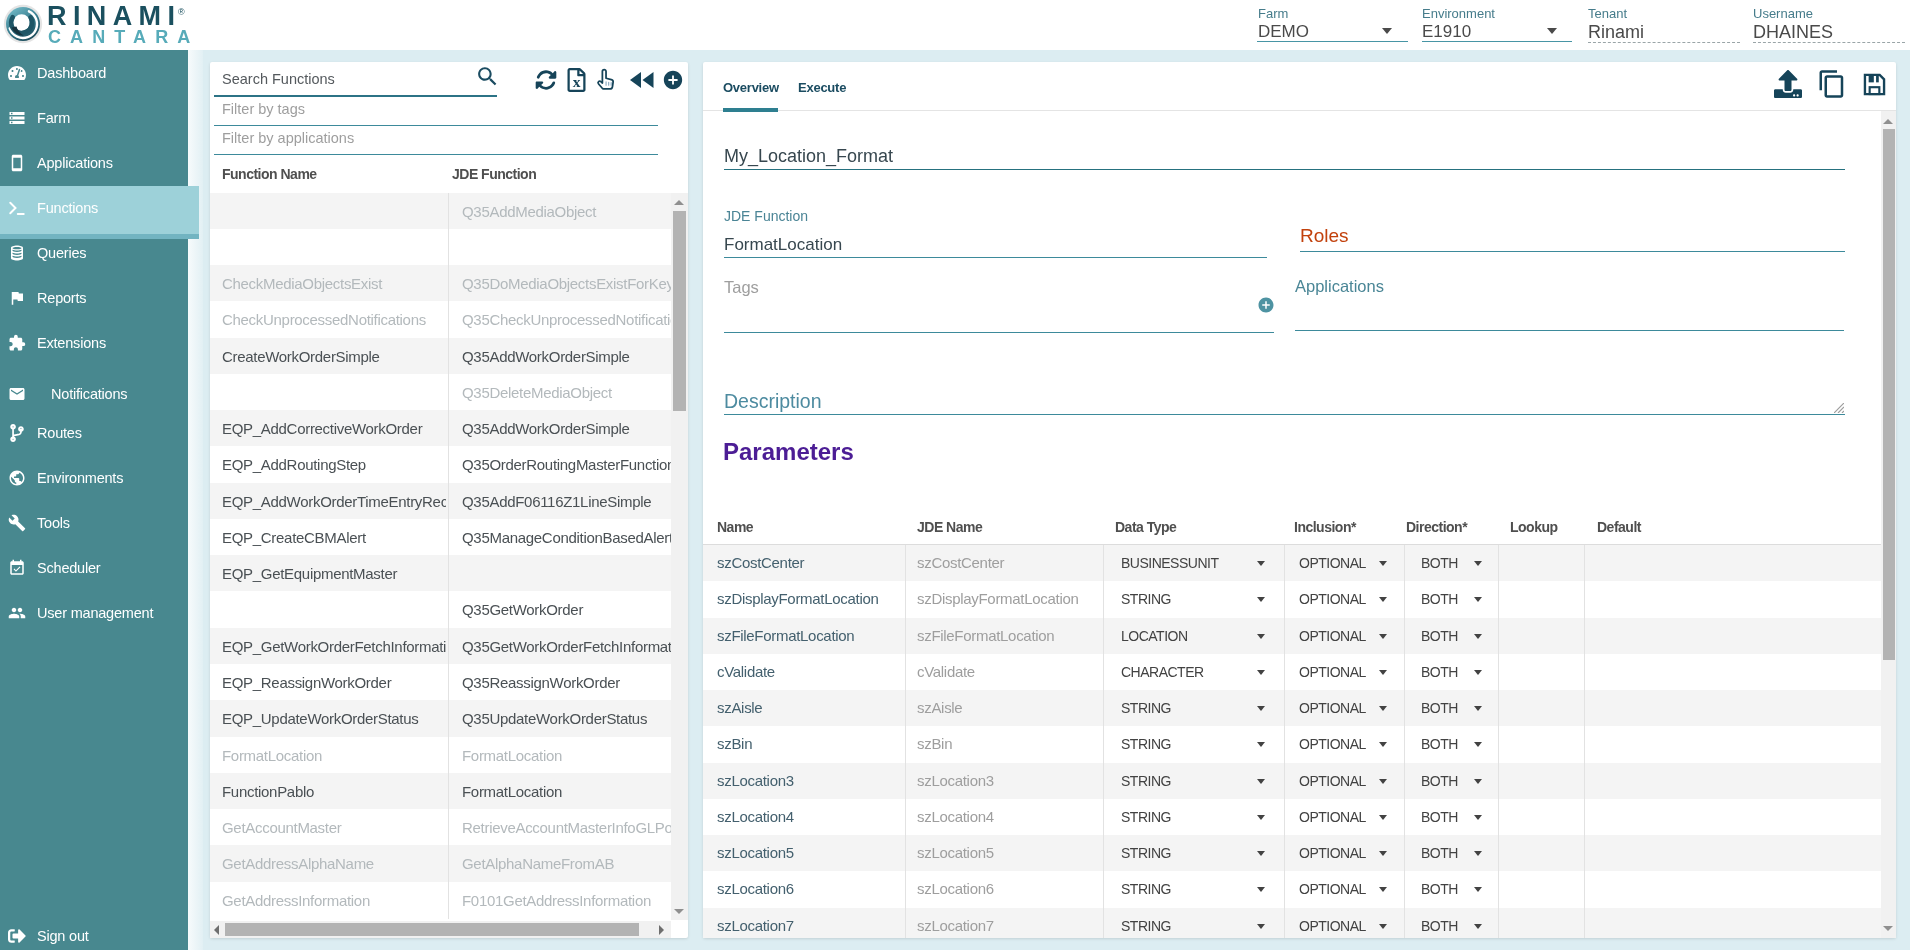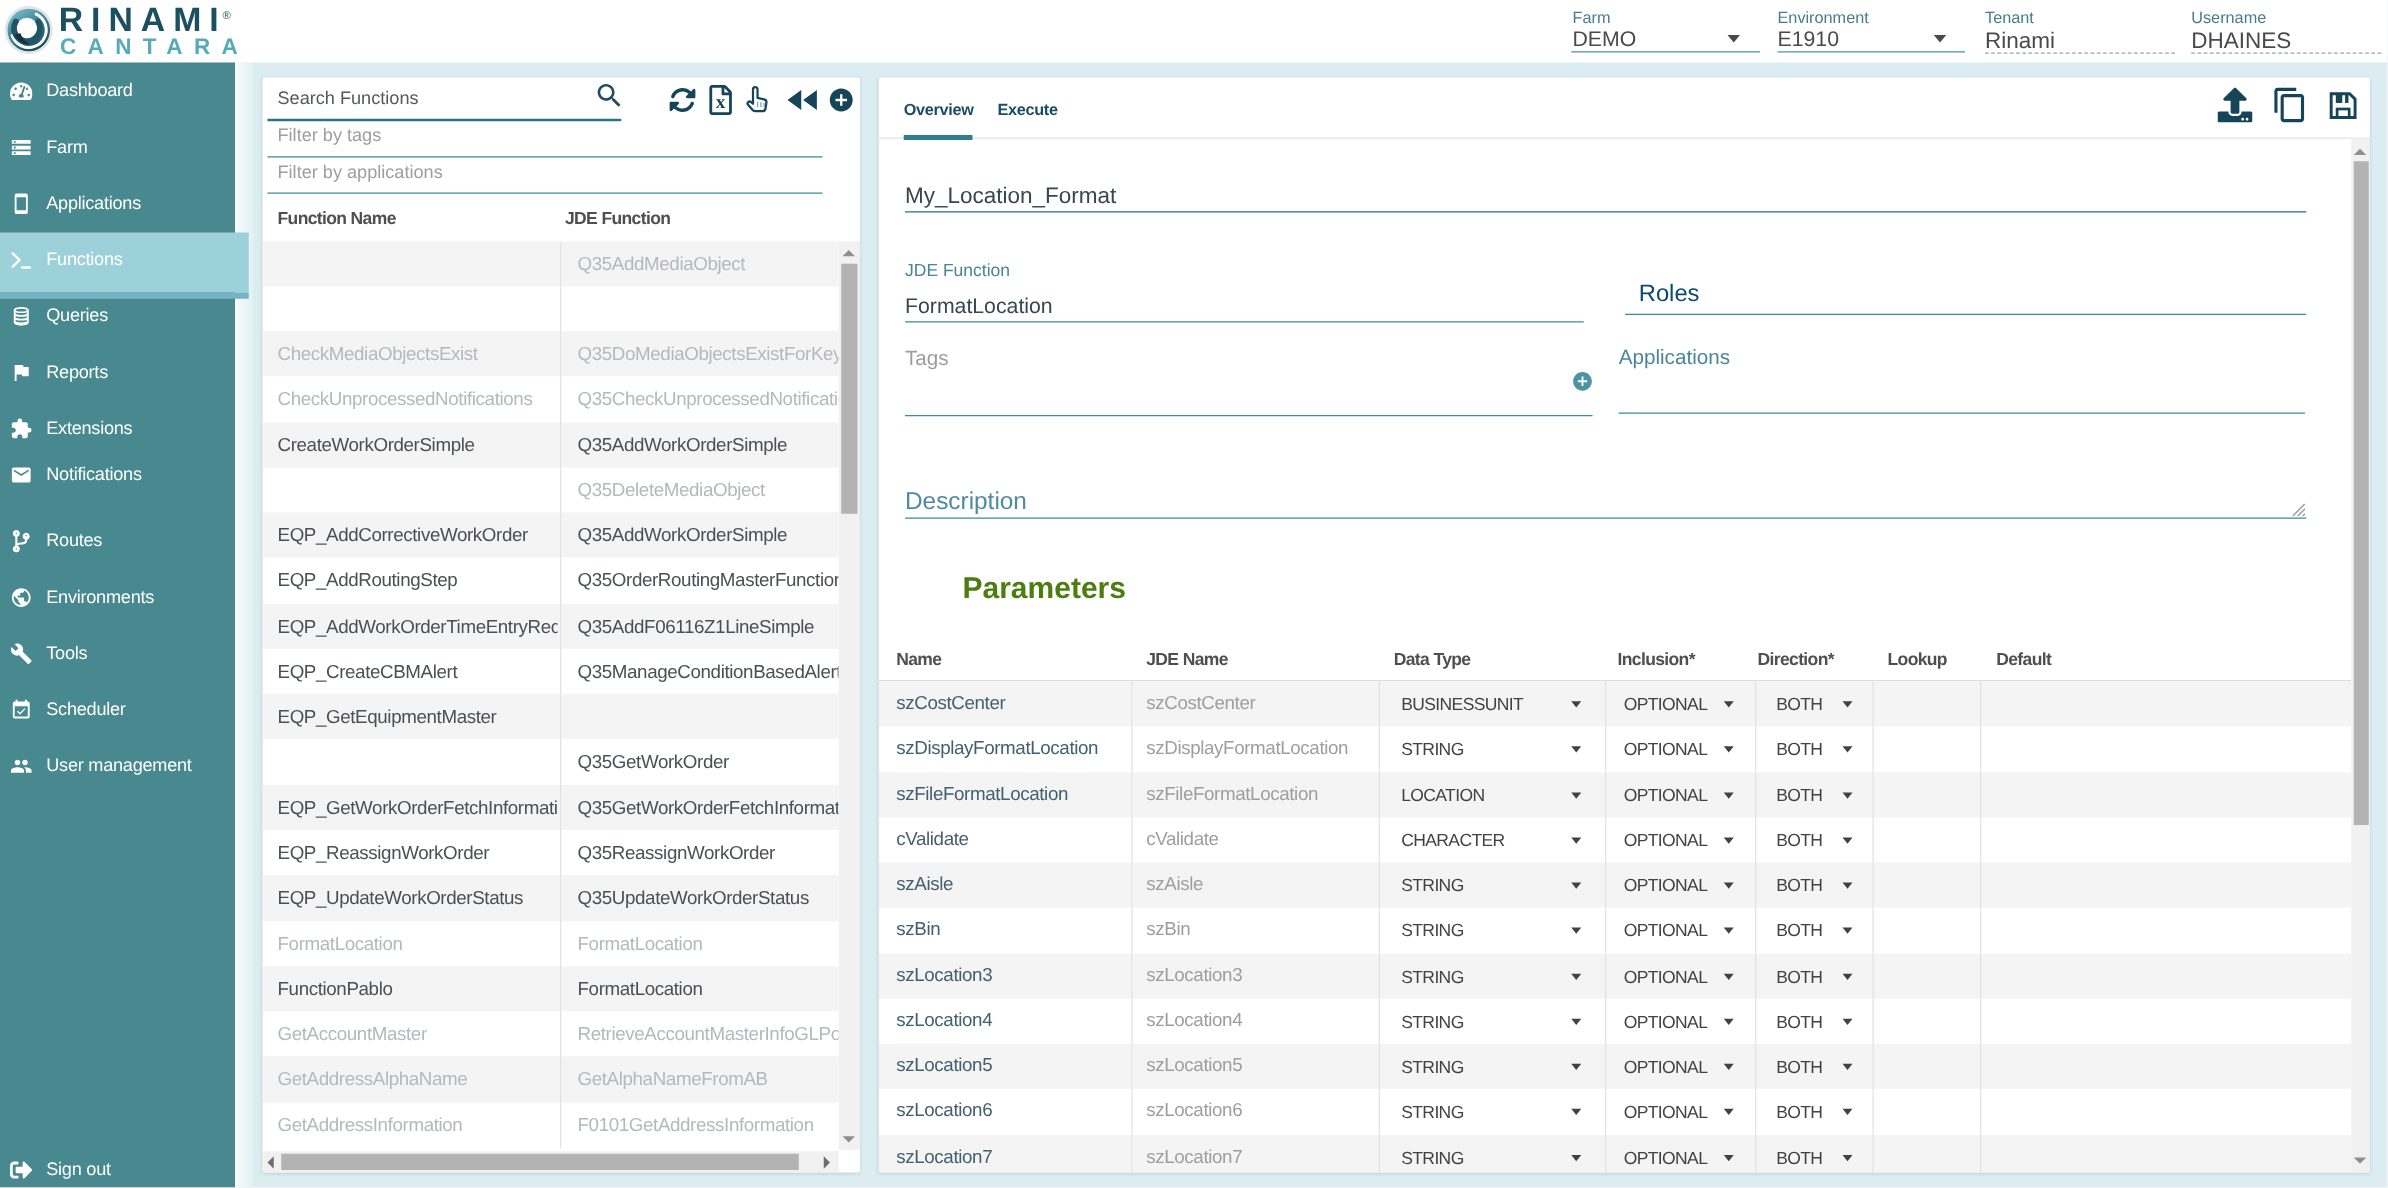--- a/index.html
+++ b/index.html
@@ -136,21 +136,21 @@
       <path d="M14.4 6L14 4H5v17h2v-7h5.6l.4 2h7V6z"></path>
     </svg>
     <span>Reports</span>
   </div>
 <div class="nav" style="top:320px;">
     <svg viewBox="0 0 24 24" fill="#fff">
       <path d="M20.5 11H19V7c0-1.1-.9-2-2-2h-4V3.5a2.5 2.5 0 0 0-5 0V5H4c-1.1 0-1.99.9-1.99 2v3.8H3.5c1.49 0 2.7 1.21 2.7 2.7s-1.21 2.7-2.7 2.7H2V20c0 1.1.9 2 2 2h3.8v-1.5c0-1.49 1.21-2.7 2.7-2.7 1.49 0 2.7 1.21 2.7 2.7V22H17c1.1 0 2-.9 2-2v-4h1.5a2.5 2.5 0 0 0 0-5z"></path>
     </svg>
     <span>Extensions</span>
   </div>
-<div class="nav" style="top:357px;">
+<div class="nav" style="top:371px;gap:14px;">
     <svg viewBox="0 0 24 24" fill="#fff">
       <path d="M20 4H4c-1.1 0-1.99.9-1.99 2L2 18c0 1.1.9 2 2 2h16c1.1 0 2-.9 2-2V6c0-1.1-.9-2-2-2zm0 4l-8 5-8-5V6l8 5 8-5v2z"></path>
     </svg>
     <span>Notifications</span>
   </div>
 <div class="nav" style="top:410px;">
     <svg viewBox="0 0 384 512" fill="#fff">
       <path d="M384 144c0-44.2-35.8-80-80-80s-80 35.8-80 80c0 36.4 24.3 67.1 57.5 76.8-.6 16.1-4.2 28.5-11 36.9-15.4 19.2-49.3 22.4-85.2 25.7-28.2 2.6-57.4 5.4-81.3 16.9v-144c32.5-10.2 56-40.5 56-76.3 0-44.2-35.8-80-80-80S0 35.8 0 80c0 35.8 23.5 66.1 56 76.3v199.3C23.5 365.9 0 396.2 0 432c0 44.2 35.8 80 80 80s80-35.8 80-80c0-34-21.2-63.1-51.2-74.6 3.1-5.2 7.8-9.8 14.9-13.4 16.2-8.2 40.4-10.4 66.1-12.8 42.2-3.9 90-8.4 118.2-43.4 14-17.4 21.1-39.8 21.6-67.9 31.6-10.8 54.4-40.7 54.4-76.9zM80 64c8.8 0 16 7.2 16 16s-7.2 16-16 16-16-7.2-16-16 7.2-16 16-16zm0 384c-8.8 0-16-7.2-16-16s7.2-16 16-16 16 7.2 16 16-7.2 16-16 16zm224-304c-8.8 0-16-7.2-16-16s7.2-16 16-16 16 7.2 16 16-7.2 16-16 16z"></path>
     </svg>
     <span>Routes</span>
@@ -316,35 +316,35 @@
     <path d="M3.5 3.5 H16.6 L20.5 7.4 V20.5 H3.5 Z" fill="none" stroke="#164459" stroke-width="2.1"></path>
     <rect x="6.8" y="3.5" width="4.6" height="6.6" fill="#164459"></rect>
     <rect x="13.4" y="3.5" width="2.4" height="6.6" fill="#164459"></rect>
     <rect x="7.7" y="14.4" width="8.6" height="6.1" fill="none" stroke="#164459" stroke-width="1.9"></rect>
   </svg>
 <div class="abs" style="left:724px;top:146px;font-size:18px;color:#37474f;">My_Location_Format</div>
 <div class="uline" style="left:724px;top:169px;width:1121px;border-bottom:1.7px solid #26717f;"></div>
 <div class="abs" style="left:724px;top:208px;font-size:14px;color:#4a8495;">JDE Function</div>
 <div class="abs" style="left:724px;top:235px;font-size:17px;color:#37474f;">FormatLocation</div>
 <div class="uline" style="left:724px;top:257px;width:543px;border-bottom:1.6px solid #3d8a9b;"></div>
-<div class="abs" style="left:1300px;top:225px;font-size:19px;color:#0c4a6e;margin-left:11px;">Roles</div>
+<div class="abs" style="left:1300px;top:225px;font-size:19px;color:#c2410c;">Roles</div>
 <div class="uline" style="left:1300px;top:251px;width:545px;border-bottom:1.6px solid #3d8a9b;"></div>
 <div class="abs ph" style="left:724px;top:278px;font-size:16.5px;">Tags</div>
 <svg class="ico" style="left:1257px;top:296px" width="18" height="18" viewBox="0 0 24 24" fill="#4e93a2">
     <path d="M12 2C6.48 2 2 6.48 2 12s4.48 10 10 10 10-4.48 10-10S17.52 2 12 2zm5 11h-4v4h-2v-4H7v-2h4V7h2v4h4v2z"></path>
   </svg>
 <div class="uline" style="left:724px;top:332px;width:550px;border-bottom:1.6px solid #3d8a9b;"></div>
 <div class="abs" style="left:1295px;top:277px;font-size:16.5px;color:#4a8696;">Applications</div>
 <div class="uline" style="left:1295px;top:330px;width:549px;border-bottom:1.6px solid #3d8a9b;"></div>
 <div class="abs" style="left:724px;top:390px;font-size:19.5px;color:#4d8ba0;">Description</div>
 <div class="uline" style="left:724px;top:414px;width:1121px;border-bottom:1.3px solid #3d8a9b;"></div>
 <svg class="ico" style="left:1834px;top:403px" width="10" height="10" viewBox="0 0 10 10" stroke="#9e9e9e" stroke-width="1.2">
     <path d="M0 10L10 0M4 10L10 4M8 10L10 8"></path>
   </svg>
-<div class="abs" style="left:723px;top:457px;font-size:24px;font-weight:bold;color:#4d7c0f;margin-left:47px;">Parameters</div>
+<div class="abs" style="left:723px;top:438px;font-size:24px;font-weight:bold;color:#4c1d95;">Parameters</div>
 <div class="abs" style="left:717px;top:519px;font-size:14px;letter-spacing:-0.5px;font-weight:bold;color:#4f4f4f;">Name</div>
 <div class="abs" style="left:917px;top:519px;font-size:14px;letter-spacing:-0.5px;font-weight:bold;color:#4f4f4f;text-align:center;">JDE Name</div>
 <div class="abs" style="left:1115px;top:519px;font-size:14px;letter-spacing:-0.5px;font-weight:bold;color:#4f4f4f;">Data Type</div>
 <div class="abs" style="left:1294px;top:519px;font-size:14px;letter-spacing:-0.5px;font-weight:bold;color:#4f4f4f;">Inclusion*</div>
 <div class="abs" style="left:1406px;top:519px;font-size:14px;letter-spacing:-0.5px;font-weight:bold;color:#4f4f4f;">Direction*</div>
 <div class="abs" style="left:1510px;top:519px;font-size:14px;letter-spacing:-0.5px;font-weight:bold;color:#4f4f4f;">Lookup</div>
 <div class="abs" style="left:1597px;top:519px;font-size:14px;letter-spacing:-0.5px;font-weight:bold;color:#4f4f4f;">Default</div>
 <div class="uline" style="left:703px;top:544px;width:1178px;border-bottom:1px solid #dcdcdc;"></div>
 <div id="ptbl" class="abs" style="left:703px;top:545px;width:1178px;height:393px;overflow:hidden;">
   <div class="prow stripe" style="top:0.0px">

